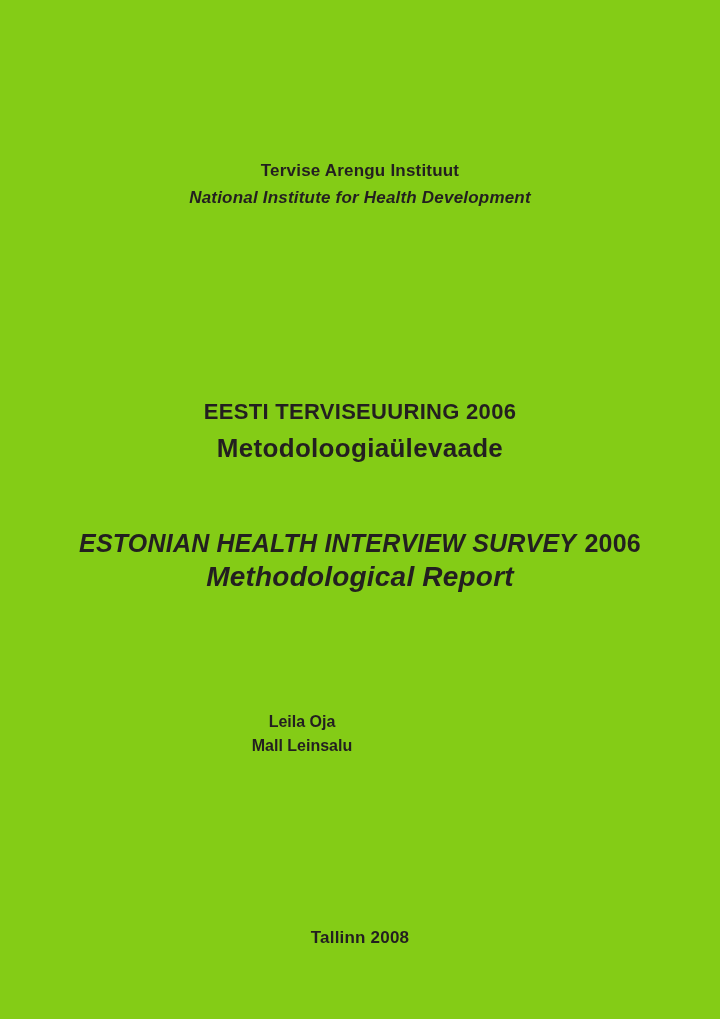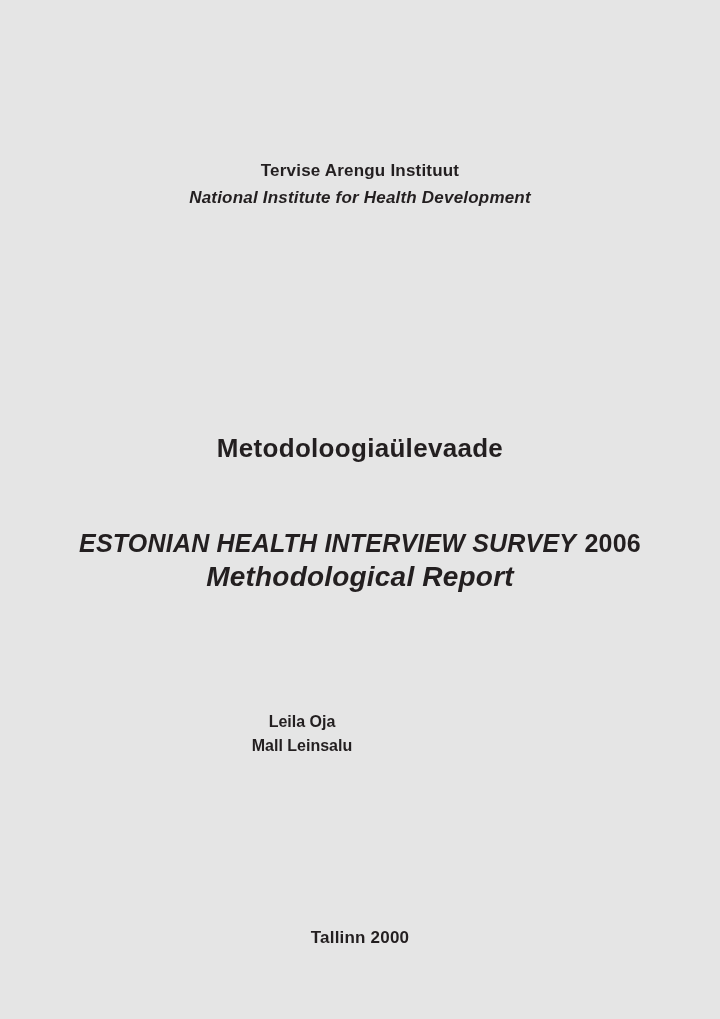--- a/index.html
+++ b/index.html
@@ -5,21 +5,21 @@
   html, body {
     margin: 0;
     padding: 0;
     background: #ffffff;
   }
   .page {
     position: relative;
     width: 720px;
     height: 1019px;
     margin: 0 auto;
-    background: #e5e5e5;
+    background: #84cc16;
     color: #231f20;
     font-family: "Liberation Sans", sans-serif;
     overflow: hidden;
   }
   .line {
     position: absolute;
     left: 0;
     width: 720px;
     text-align: center;
     font-weight: bold;
@@ -46,27 +46,28 @@
 </style>
 </head>
 <body>
 
 <div class="page">
 
   <div class="line institute-et">Tervise Arengu Instituut</div>
 
   <div class="line institute-en">National Institute for Health Development</div>
 
+  <div class="line title-et-1">EESTI TERVISEUURING 2006</div>
 
   <div class="line title-et-2">Metodoloogiaülevaade</div>
 
   <div class="line title-en-1"><span>ESTONIAN HEALTH INTERVIEW SURVEY</span><span class="year">2006</span></div>
 
   <div class="line title-en-2">Methodological Report</div>
 
   <div class="authors">
     <div>Leila Oja</div>
     <div>Mall Leinsalu</div>
   </div>
 
-  <div class="line imprint">Tallinn 2000</div>
+  <div class="line imprint">Tallinn 2008</div>
 
 </div>
 
 </body></html>

